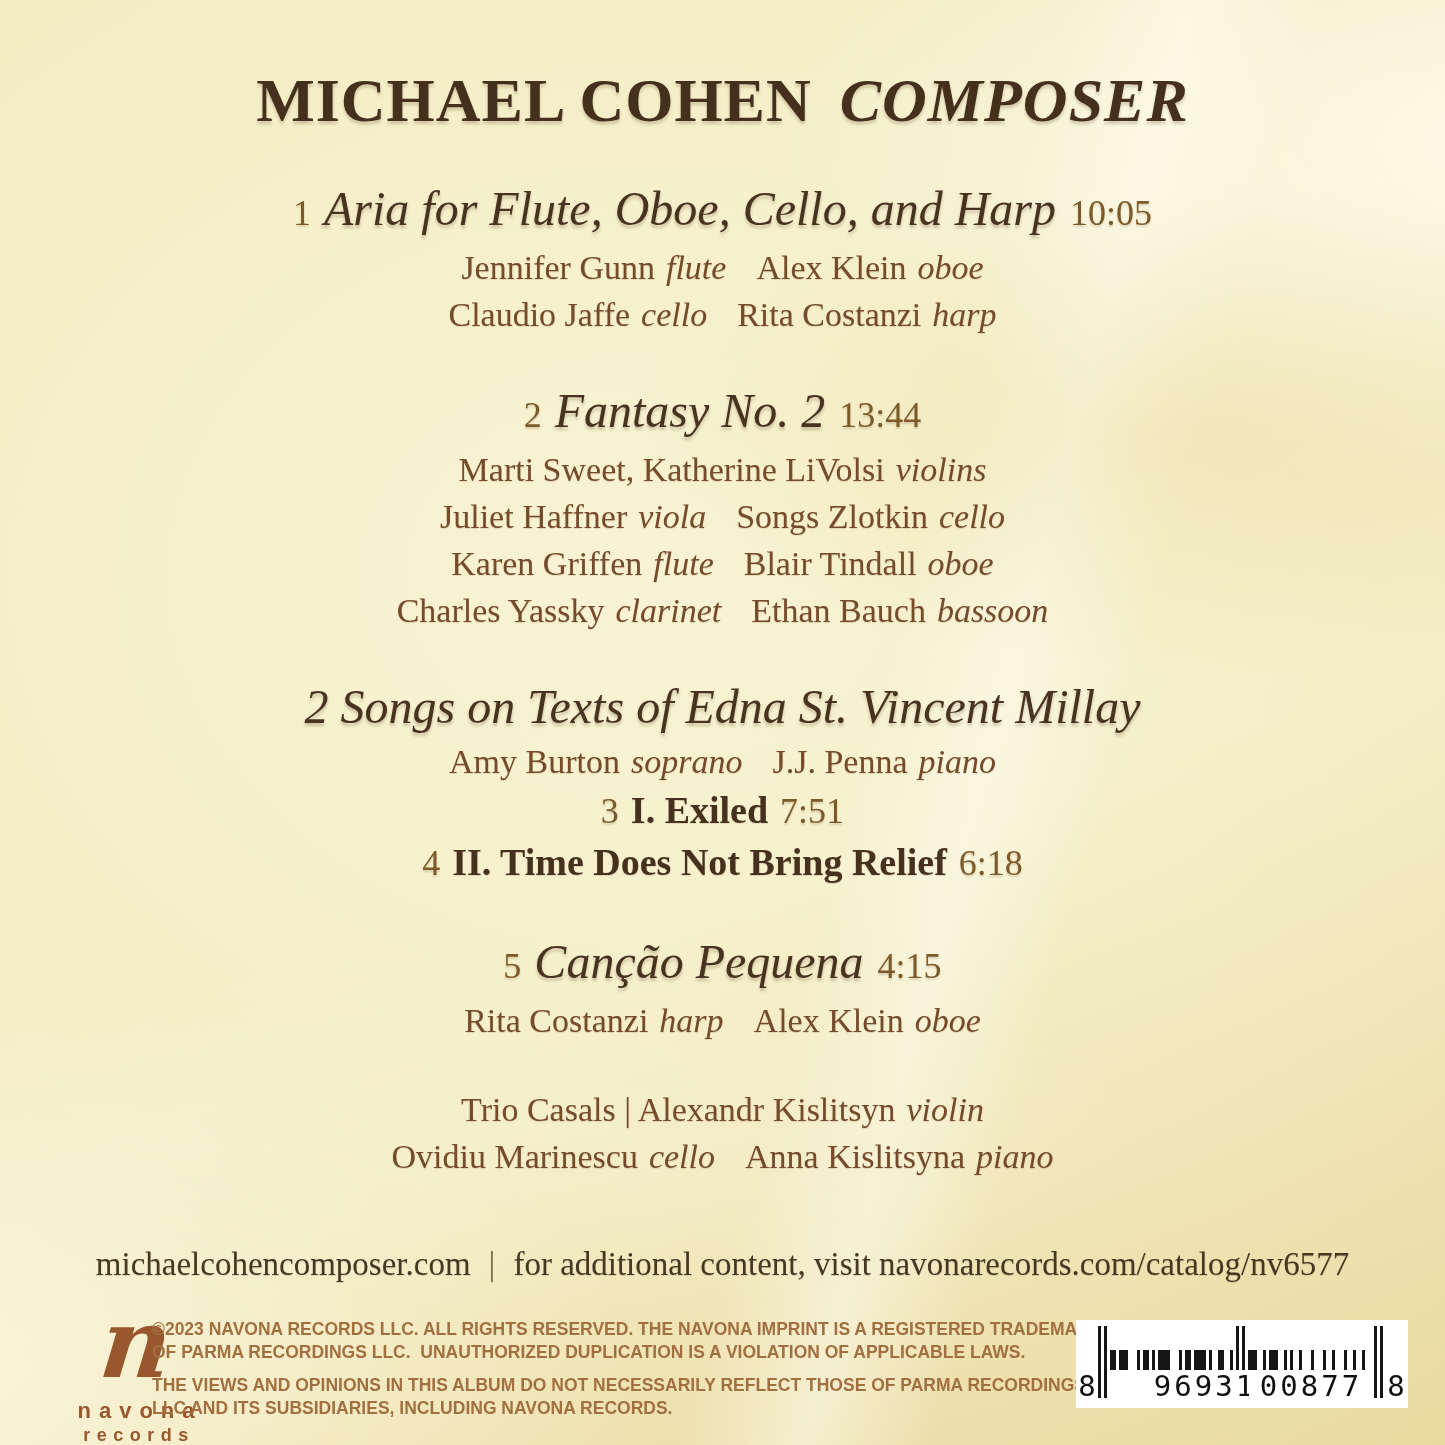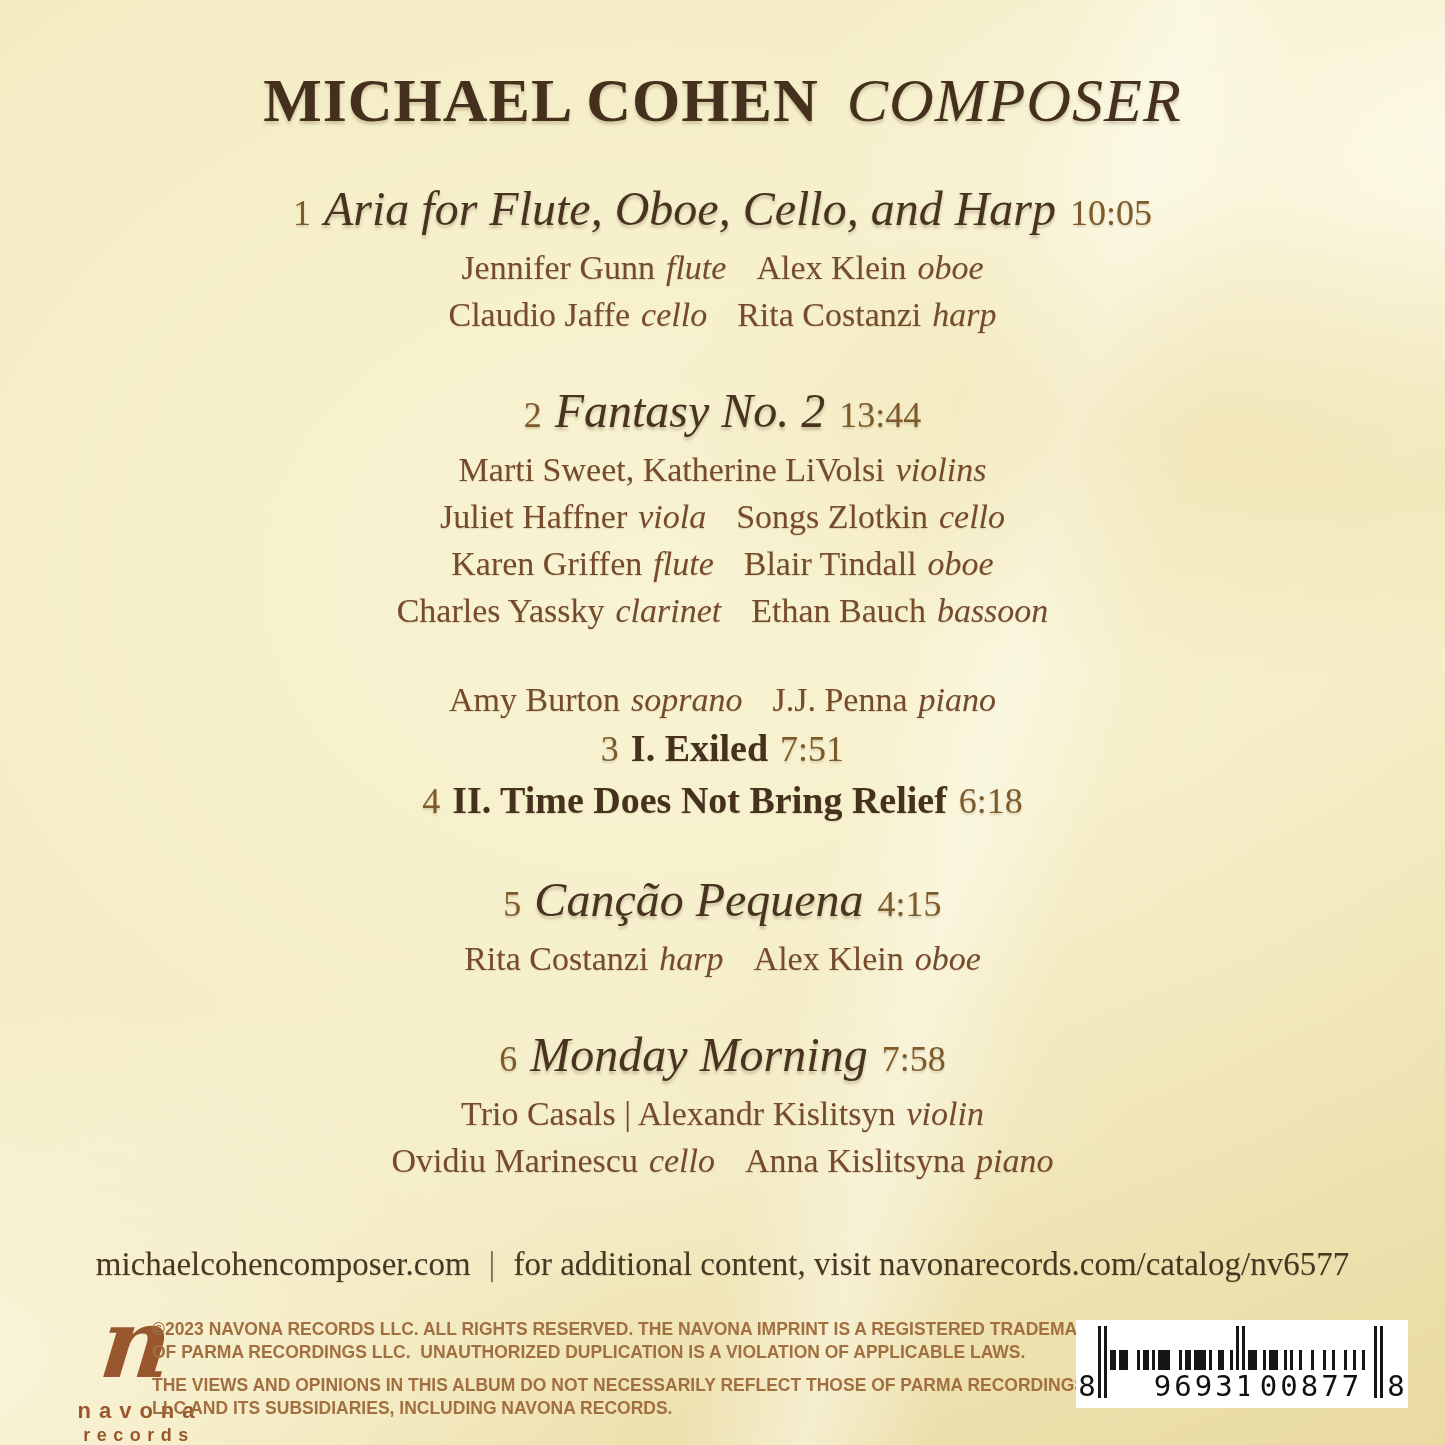--- a/index.html
+++ b/index.html
@@ -20,21 +20,21 @@
       radial-gradient(70% 28% at 85% 30%, rgba(233,214,150,.35) 0%, rgba(233,214,150,0) 60%),
       radial-gradient(60% 20% at 40% 78%, rgba(247,242,214,.5) 0%, rgba(247,242,214,0) 65%);
   }
   
   .album-title{
     position:absolute;top:66px;left:0;width:100%;
     text-align:center;color:#44301d;font-size:62px;line-height:68px;
     letter-spacing:1px;text-shadow:0 3px 3px rgba(95,70,35,.25);
   }
   .album-title .main{font-weight:700;}
-  .album-title .suffix{font-style:italic;font-weight:400;margin-left:28px;}
+  .album-title .suffix{font-style:italic;font-weight:700;margin-left:28px;}
   
   .track-list{position:absolute;top:178px;left:0;width:100%;text-align:center;}
   .section{margin-bottom:42px;}
   .tline{
     font-size:48px;line-height:62px;color:#483320;
     text-shadow:0 3px 3px rgba(95,70,35,.28);
   }
   .tline .ttitle{font-style:italic;font-weight:400;}
   .tnum{font-size:36px;color:#7d5a29;font-style:normal;text-shadow:0 2px 2px rgba(95,70,35,.2);}
   .ttime{font-size:36px;color:#7d5a29;font-style:normal;text-shadow:0 2px 2px rgba(95,70,35,.2);}
@@ -99,30 +99,30 @@
         <div class="pline"><span class="pair"><span class="pname">Claudio Jaffe</span><span class="pinst">cello</span></span><span class="pair"><span class="pname">Rita Costanzi</span><span class="pinst">harp</span></span></div>
       </div>
       <div class="section">
         <div class="tline"><span class="tnum">2</span><span class="ttitle">Fantasy No. 2</span><span class="ttime">13:44</span></div>
         <div class="pline"><span class="pair"><span class="pname">Marti Sweet, Katherine LiVolsi</span><span class="pinst">violins</span></span></div>
         <div class="pline"><span class="pair"><span class="pname">Juliet Haffner</span><span class="pinst">viola</span></span><span class="pair"><span class="pname">Songs Zlotkin</span><span class="pinst">cello</span></span></div>
         <div class="pline"><span class="pair"><span class="pname">Karen Griffen</span><span class="pinst">flute</span></span><span class="pair"><span class="pname">Blair Tindall</span><span class="pinst">oboe</span></span></div>
         <div class="pline"><span class="pair"><span class="pname">Charles Yassky</span><span class="pinst">clarinet</span></span><span class="pair"><span class="pname">Ethan Bauch</span><span class="pinst">bassoon</span></span></div>
       </div>
       <div class="section">
+        <div class="tline"><span class="ttitle">2 Songs on Texts of Edna St. Vincent Millay</span></div>
         <div class="pline"><span class="pair"><span class="pname">Amy Burton</span><span class="pinst">soprano</span></span><span class="pair"><span class="pname">J.J. Penna</span><span class="pinst">piano</span></span></div>
         <div class="sline"><span class="tnum">3</span><span class="stitle">I. Exiled</span><span class="ttime">7:51</span></div>
         <div class="sline"><span class="tnum">4</span><span class="stitle">II. Time Does Not Bring Relief</span><span class="ttime">6:18</span></div>
       </div>
       <div class="section">
         <div class="tline"><span class="tnum">5</span><span class="ttitle">Canção Pequena</span><span class="ttime">4:15</span></div>
         <div class="pline"><span class="pair"><span class="pname">Rita Costanzi</span><span class="pinst">harp</span></span><span class="pair"><span class="pname">Alex Klein</span><span class="pinst">oboe</span></span></div>
       </div>
       <div class="section">
-        <div class="tline"><span class="tnum">6</span><span class="ttitle">Monday Morning</span><span class="ttime">7:58</span></div>
         <div class="pline"><span class="pair"><span class="pname">Trio Casals | Alexandr Kislitsyn</span><span class="pinst">violin</span></span></div>
         <div class="pline"><span class="pair"><span class="pname">Ovidiu Marinescu</span><span class="pinst">cello</span></span><span class="pair"><span class="pname">Anna Kislitsyna</span><span class="pinst">piano</span></span></div>
       </div>
     </div>
 
   <div class="url-line">
     <span>michaelcohencomposer.com</span><span class="url-sep">|</span><span>for additional content, visit navonarecords.com/catalog/nv6577</span>
   </div>
 
   <div class="logo">

